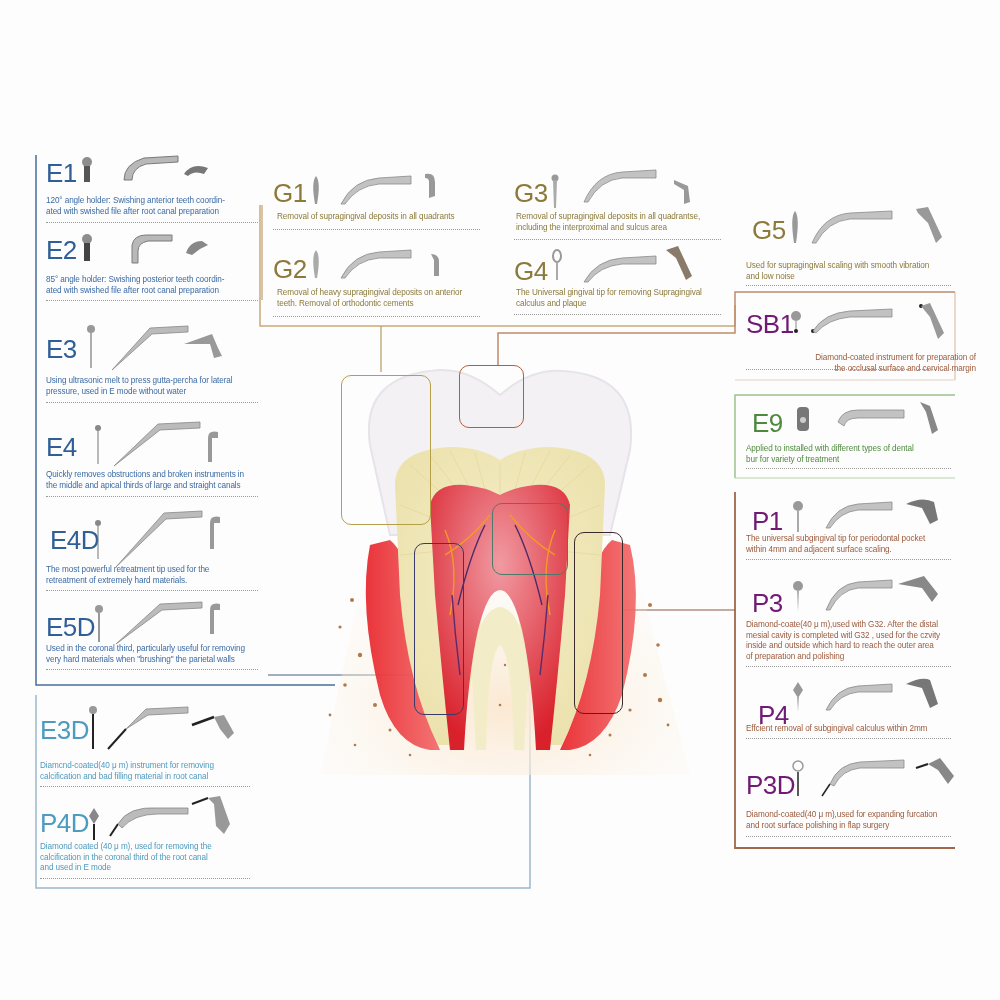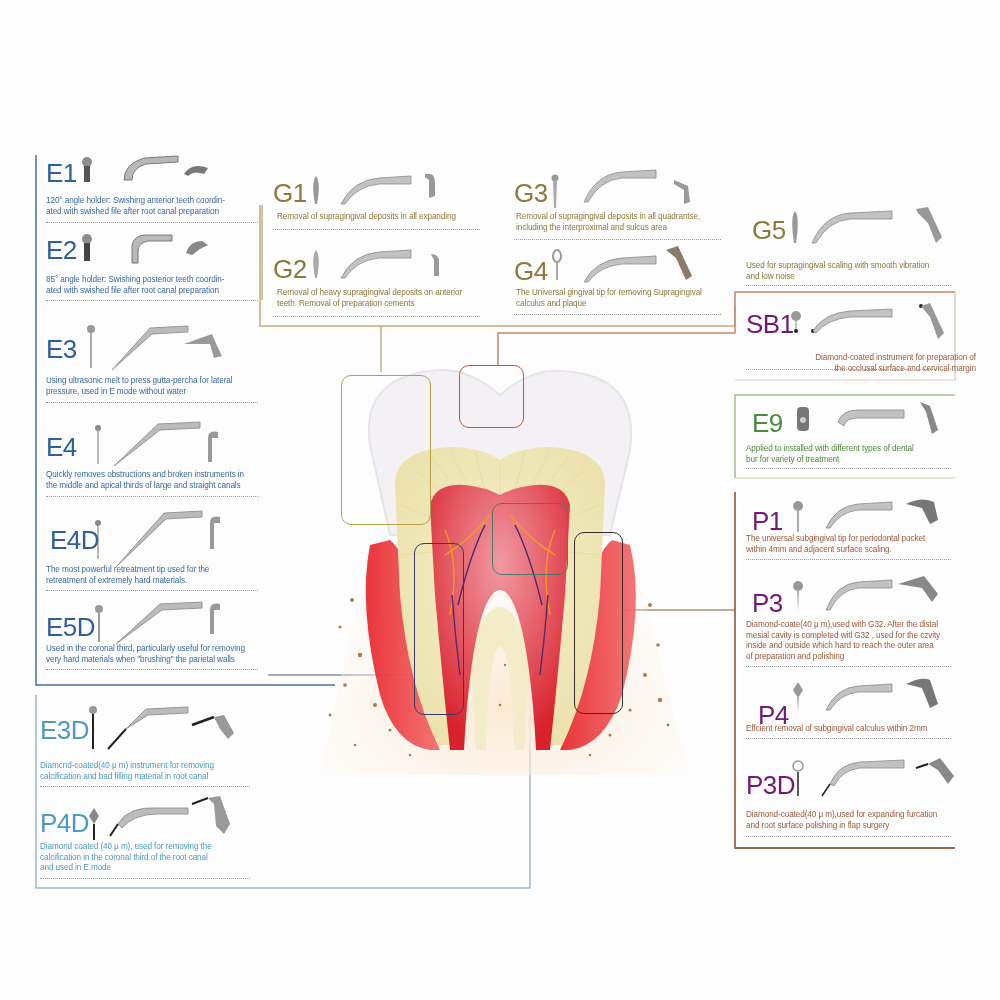--- a/index.html
+++ b/index.html
@@ -366,21 +366,21 @@
     <span class="tool" style="left:66px;top:0px;">
       <svg width="74" height="34">
           <path d="M2 32 Q14 8 40 6 L72 4 L72 12 L40 12 Q18 14 6 32 Z" fill="#c2c2c2" stroke="#8a8a8a" stroke-width="0.8"></path>
         </svg>
       </span>
     <span class="tool" style="left:150px;top:-2px;">
       <svg width="16" height="30">
           <path d="M2 4 Q12 2 12 12 L12 26 L6 28 L6 12 Q6 8 2 8 Z" fill="#999"></path>
         </svg>
       </span>
-    <span class="desc" style="left:4px;top:40px;width:230px;white-space:pre-line;">Removal of supragingival deposits in all expanding</span>
+    <span class="desc" style="left:4px;top:40px;width:230px;white-space:pre-line;">Removal of supragingival deposits in all quadrants</span>
     <span class="sep" style="left:0;top:57px;width:207px;"></span>
   </div>
 
   <div class="entry" style="left:273px;top:248px;">
     <span class="code" style="left:0;top:8px;">G2</span>
     <span class="tool" style="left:38px;top:2px;">
       <svg width="10" height="28">
           <path d="M5 0 Q10 6 6 28 L4 28 Q0 6 5 0 Z" fill="#aaa"></path>
         </svg>
       </span>
@@ -388,21 +388,21 @@
       <svg width="74" height="34">
           <path d="M2 32 Q14 8 40 6 L72 4 L72 12 L40 12 Q18 14 6 32 Z" fill="#c2c2c2" stroke="#8a8a8a" stroke-width="0.8"></path>
         </svg>
       </span>
     <span class="tool" style="left:156px;top:4px;">
       <svg width="14" height="26">
           <path d="M2 2 Q10 2 10 10 L10 24 L5 24 L5 8 Z" fill="#999"></path>
         </svg>
       </span>
     <span class="desc" style="left:4px;top:40px;width:230px;white-space:pre-line;">Removal of heavy supragingival deposits on anterior
-teeth. Removal of preparation cements</span>
+teeth. Removal of orthodontic cements</span>
     <span class="sep" style="left:0;top:68px;width:207px;"></span>
   </div>
 
   <div class="entry" style="left:514px;top:172px;">
     <span class="code" style="left:0;top:8px;">G3</span>
     <span class="tool" style="left:36px;top:2px;">
       <svg width="10" height="34">
           <circle cx="5" cy="4" r="3.5" fill="#999"></circle>
           <path d="M3 6 L7 6 L6 34 L4 34 Z" fill="#aaa"></path>
         </svg>

